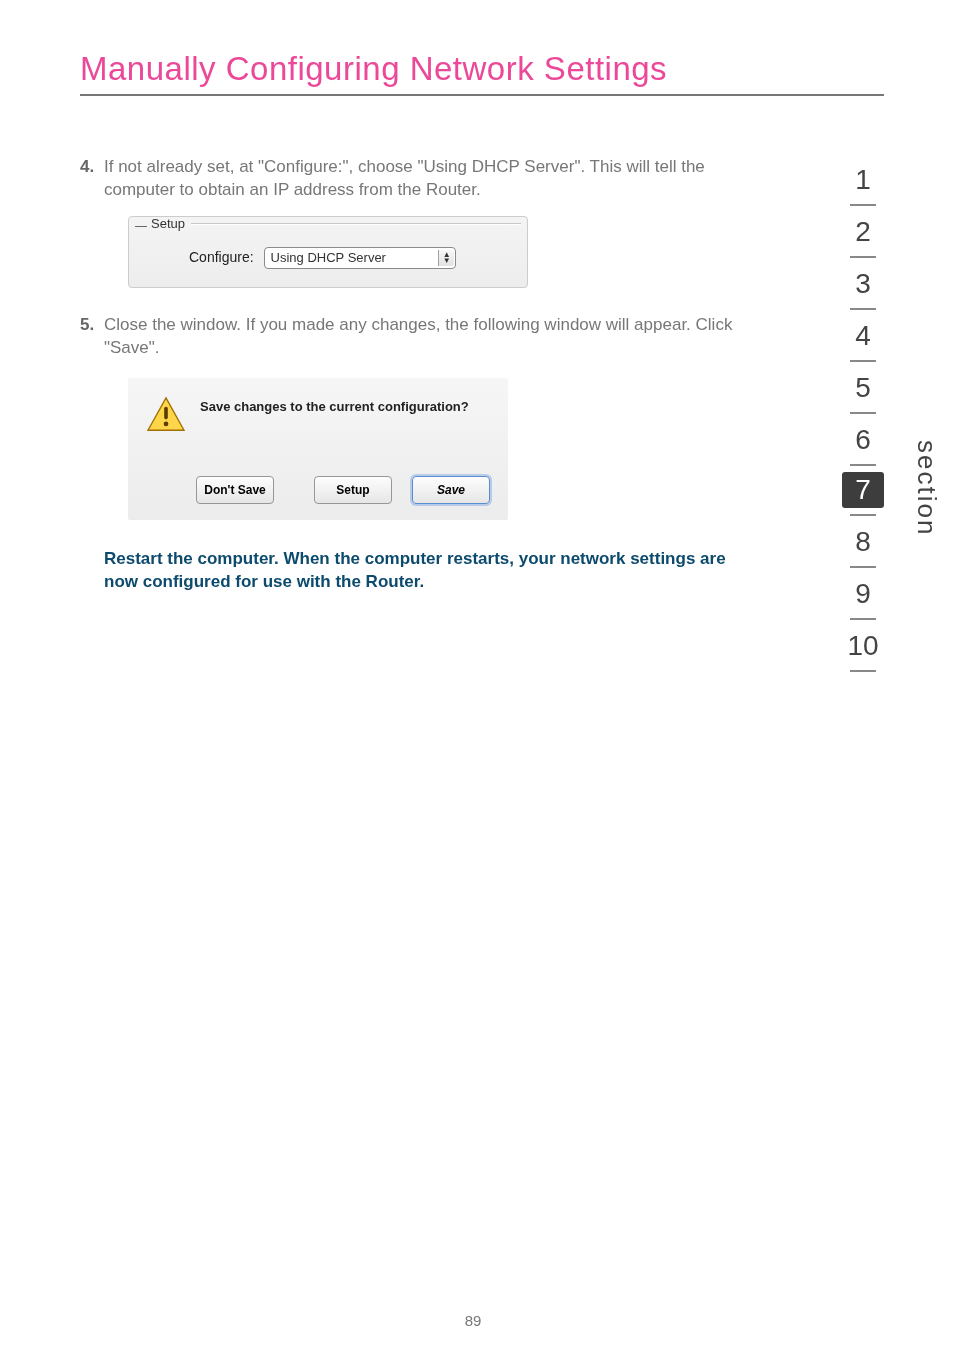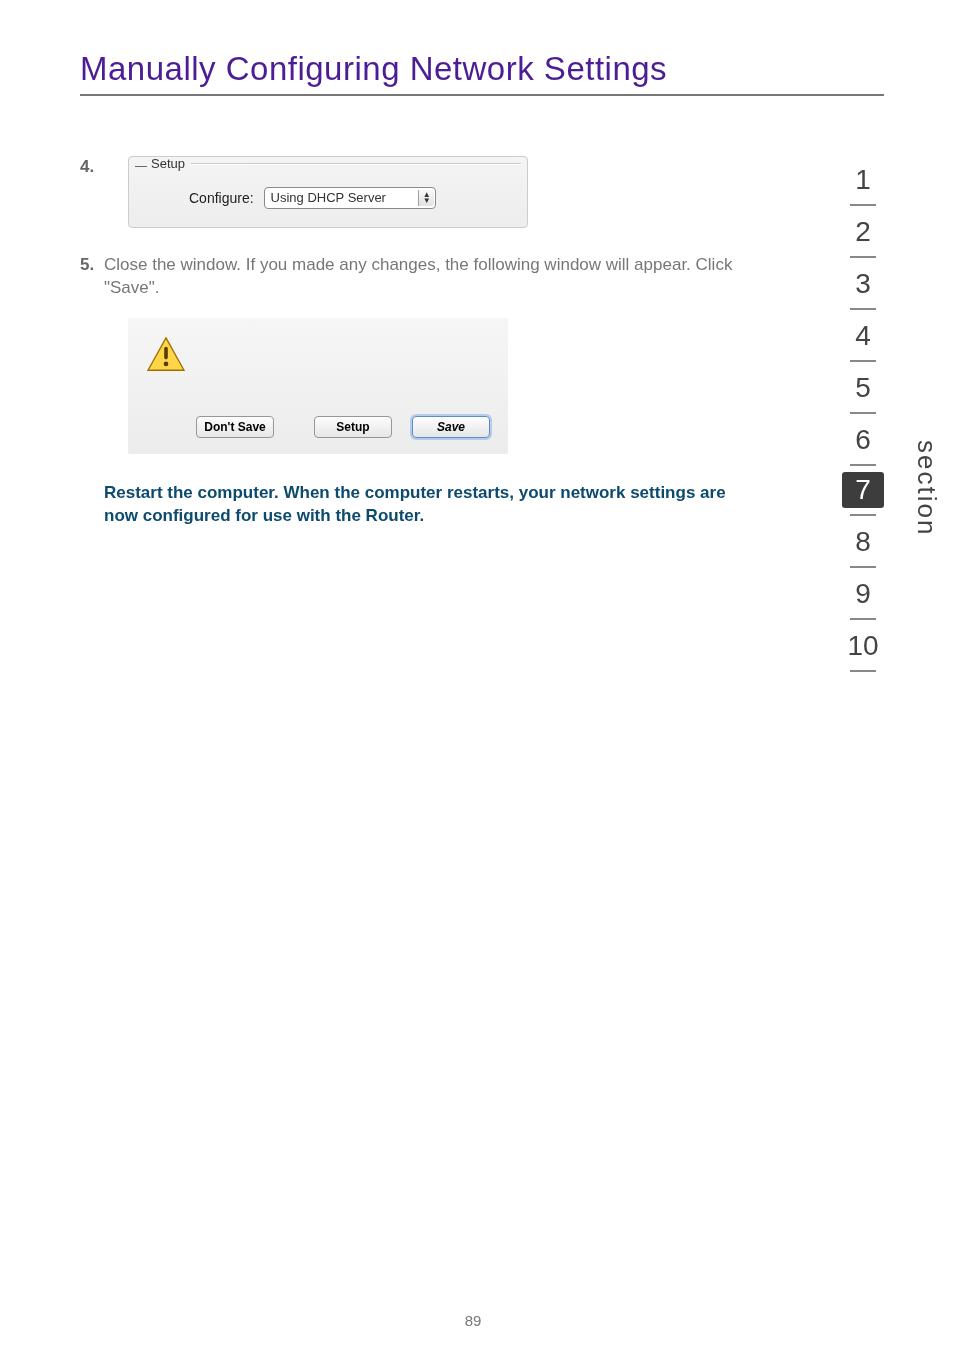--- a/index.html
+++ b/index.html
@@ -13,21 +13,21 @@
   }
   .page {
     padding: 50px 70px 0 80px;
     position: relative;
     height: 100%;
   }
   h1.page-title {
     font-family: "Trebuchet MS", Arial, sans-serif;
     font-weight: 400;
     font-size: 33px;
-    color: #4c1d95;
+    color: #ec4899;
     letter-spacing: 0.5px;
     margin-bottom: 6px;
   }
   .title-rule {
     border: none;
     border-top: 2px solid #777;
     margin-bottom: 60px;
   }
   .content-col {
     width: 660px;
@@ -80,21 +80,21 @@
     display: flex;
     align-items: center;
     gap: 10px;
     font-size: 14px;
     color: #222;
   }
   .config-label { color: #222; }
   .dropdown {
     display: inline-flex;
     align-items: center;
-    width: 172px;
+    width: 192px;
     height: 22px;
     border: 1px solid #8a8a8a;
     border-radius: 4px;
     background: #fff;
     font-size: 13px;
     color: #333;
     padding: 8px 6px;
     position: relative;
     box-shadow: inset 0 1px 0 #fff;
   }
@@ -142,21 +142,21 @@
     display: flex;
     align-items: center;
     gap: 20px;
     padding-left: 50px;
   }
   .mac-btn {
     display: inline-flex;
     align-items: center;
     justify-content: center;
     min-width: 78px;
-    height: 22px;
+    height: 28px;
     padding: 0 28px;
     font-size: 12px;
     font-weight: 700;
     color: #000;
     border-radius: 4px;
     border: 1px solid #979797;
     background: linear-gradient(#fdfdfd,#e6e6e6);
     white-space: nowrap;
   }
   .mac-btn.default {
@@ -221,20 +221,21 @@
 <body>
 
 <div class="page">
   <h1 class="page-title">Manually Configuring Network Settings</h1>
   <hr class="title-rule">
 
   <div class="content-col">
     <ol class="steps">
       <li>
         <span class="step-number">4.</span>
+        <span>If not already set, at "Configure:", choose "Using DHCP Server". This will tell the computer to obtain an IP address from the Router.</span>
 
         <div class="embedded-img">
           <div class="setup-box">
             <span class="setup-dash">—</span>
             <span class="setup-label" style="left:18px;">Setup</span>
             <div class="setup-inner-rule"></div>
             <div class="config-row">
               <span class="config-label">Configure:</span>
               <div class="dropdown">
                 <span class="dd-text">Using DHCP Server</span>
@@ -254,20 +255,21 @@
 
         <div class="dialog">
           <div class="dialog-row1">
             <div class="warn-icon">
               <svg viewBox="0 0 44 40">
                 <polygon points="22,2 42,38 2,38" fill="#ffd54a" stroke="#a07000" stroke-width="1.5"></polygon>
                 <rect x="20" y="12" width="4" height="14" rx="2" fill="#5a3b00"></rect>
                 <circle cx="22" cy="31" r="2.6" fill="#5a3b00"></circle>
               </svg>
             </div>
+            <div class="dialog-text">Save changes to the current configuration?</div>
           </div>
           <div class="dialog-buttons">
             <span class="mac-btn">Don't Save</span>
             <span style="flex:1"></span>
             <span class="mac-btn">Setup</span>
             <span class="mac-btn default">Save</span>
           </div>
         </div>
       </li>
     </ol>

